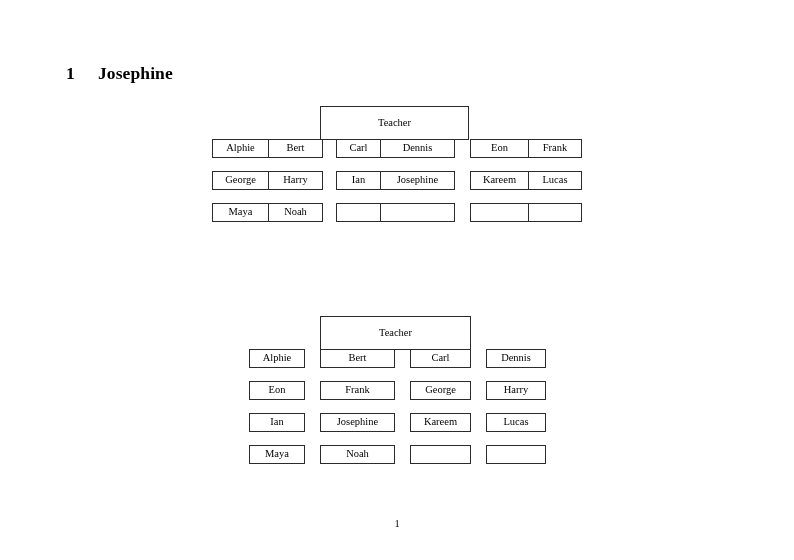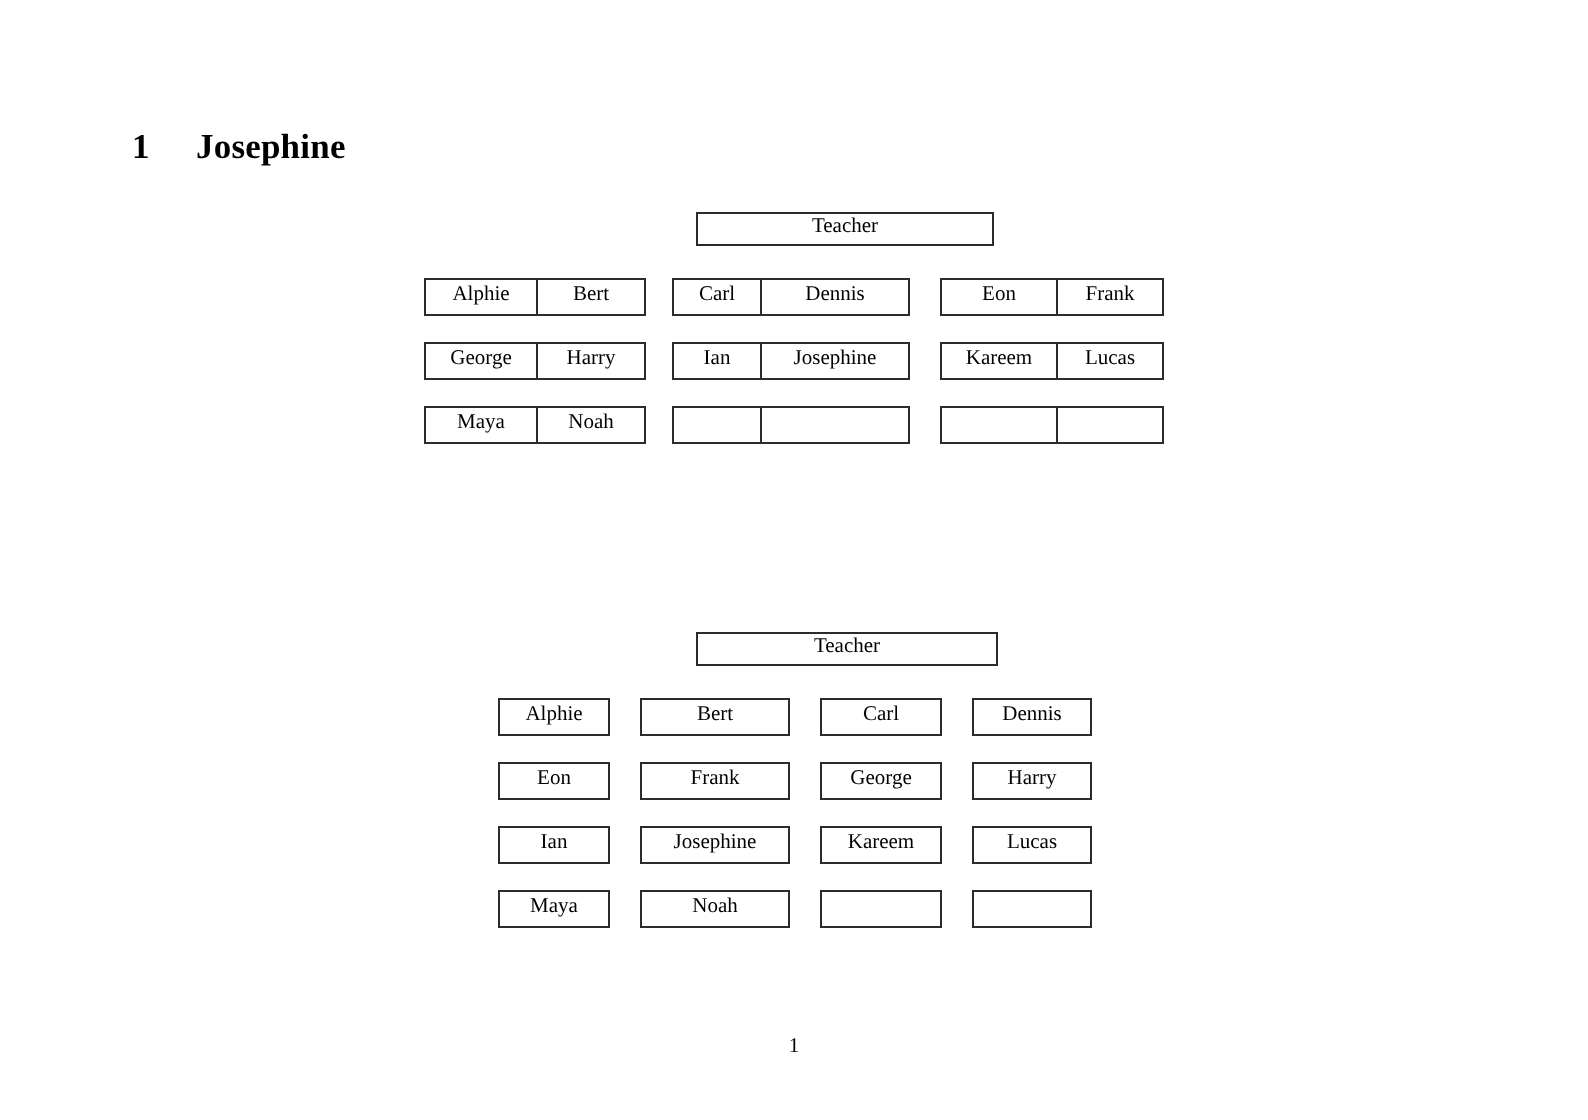--- a/index.html
+++ b/index.html
@@ -50,22 +50,21 @@
     align-items: center;
     justify-content: center;
     text-align: center;
     white-space: nowrap;
     overflow: hidden;
   }
 
   
   .teacher-bar {
     position: absolute;
-    height: 17px;
-    margin-left: 28px;
+    height: 34px;
   }
   #teacher-classical   { left: 320px; top: 106px; width: 149px; }
   #teacher-distributed { left: 320px; top: 316px; width: 151px; }
 
   
   .group-table {
     position: absolute;
     display: flex;
     height: 19px;
   }

